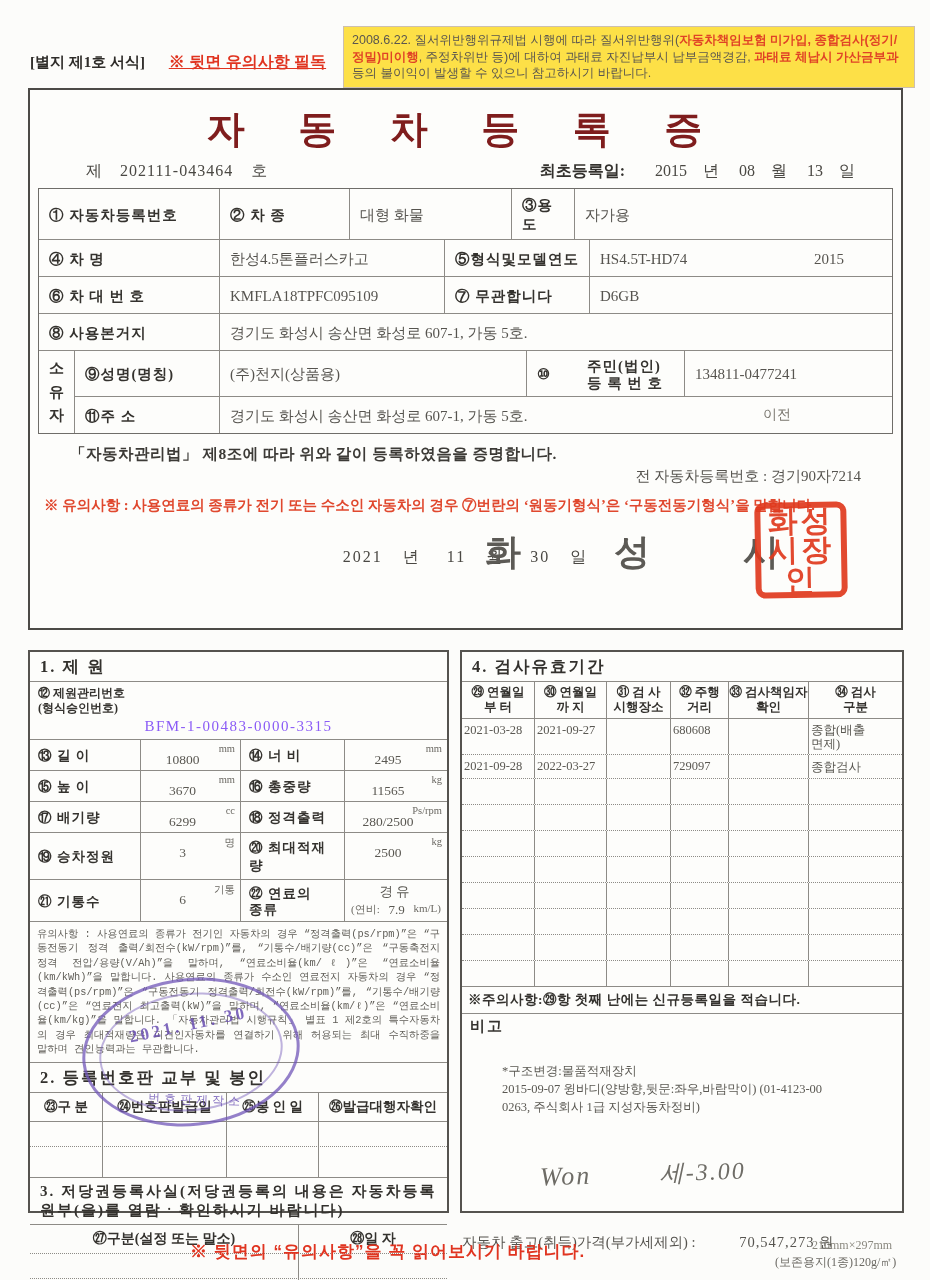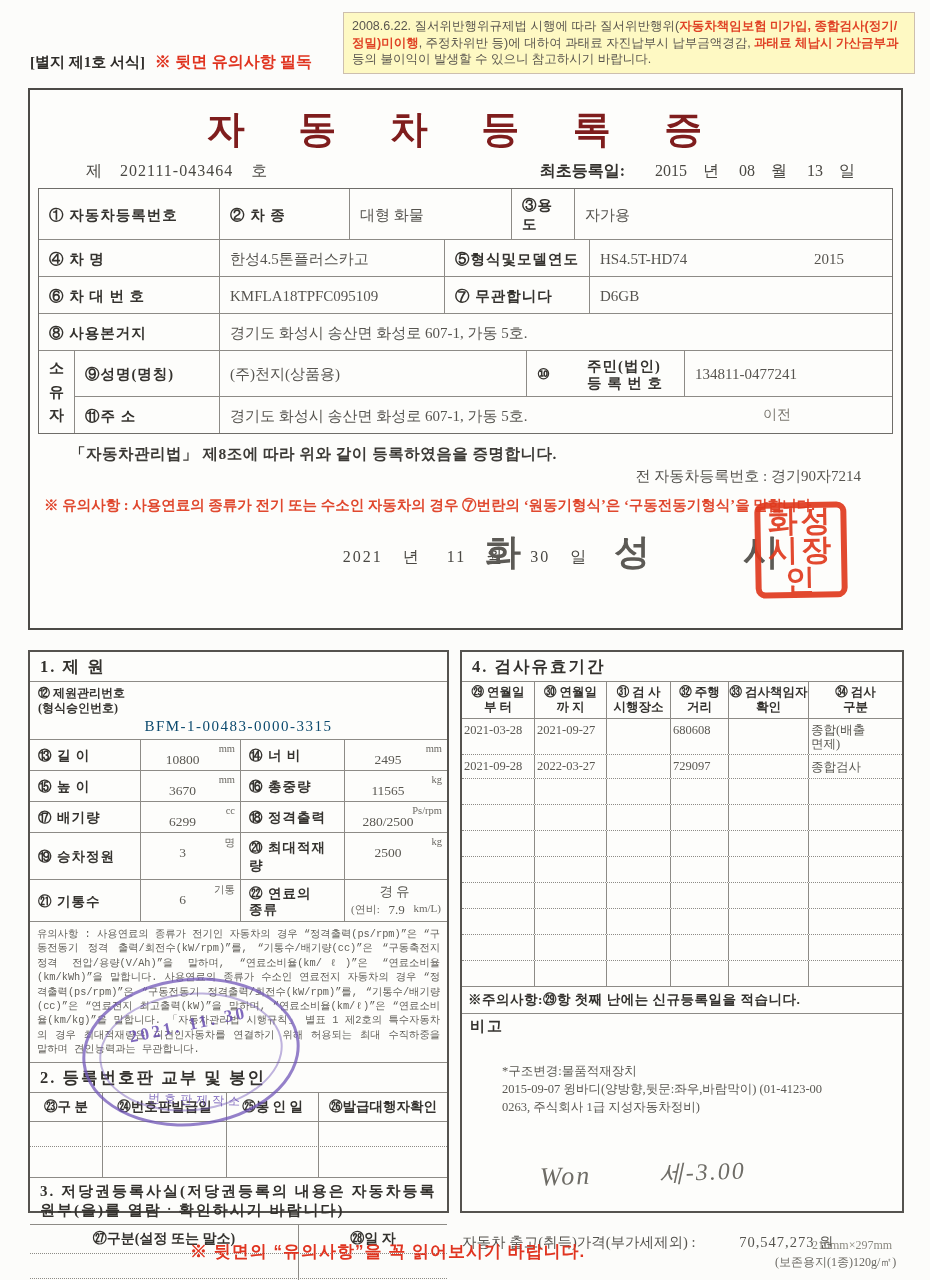--- a/index.html
+++ b/index.html
@@ -5,24 +5,24 @@
   html,body{margin:0;padding:0;}
   body{
     width:930px;height:1280px;position:relative;
     background:#fcfcfa;
     font-family:"Liberation Serif","DejaVu Serif",serif;
     color:#44423e;overflow:hidden;
   }
   .abs{position:absolute;}
   
   .form-label{left:30px;top:52px;font-size:15px;font-weight:bold;color:#2e2c29;white-space:nowrap;}
-  .form-label .red{color:#e03420;font-size:16px;margin-left:6px;font-family:"Liberation Sans",sans-serif;}
+  .form-label .red{color:#e03420;font-size:16px;margin-left:20px;font-family:"Liberation Sans",sans-serif;text-decoration:underline;}
   .notice-box{
-    left:343px;top:12px;width:572px;box-sizing:border-box;
-    border:1px solid #cdbfae;background:#fef9c3;
+    left:343px;top:26px;width:572px;box-sizing:border-box;
+    border:1px solid #cdbfae;background:#fde047;
     padding:5px 8px;font-size:12.5px;line-height:1.32;color:#5a564f;
     font-family:"Liberation Sans",sans-serif;
   }
   .notice-box .red{color:#e04326;font-weight:bold;}
   
   .cert{left:28px;top:88px;width:875px;height:542px;border:2px solid #4c4a46;background:#fdfdfb;box-sizing:border-box;}
   .cert-title{text-align:center;font-size:38px;font-weight:bold;letter-spacing:22px;color:#7f1d1d;margin:14px 0 6px 0;}
   .docnum-row{display:flex;justify-content:space-between;padding:0 38px 4px 56px;font-size:16px;color:#4a4843;}
   .docnum-left span{margin-right:14px;}
   .docnum-left .num{letter-spacing:1px;}
@@ -66,21 +66,21 @@
   .hline{border-top:1px solid #8d8b86;}
   
   .srow{display:flex;border-top:1px solid #8d8b86;}
   .scell{box-sizing:border-box;border-left:1px solid #8d8b86;position:relative;font-size:13.5px;}
   .scell:first-child{border-left:none;}
   .slab{font-weight:bold;color:#34322e;padding:6px 4px 4px 8px;display:flex;align-items:center;letter-spacing:1px;}
   .sval{color:#5a5852;text-align:center;padding:12px 20px 2px 4px;}
   .sunit{position:absolute;top:3px;right:5px;font-size:10.5px;color:#6b6963;}
   .f12row{display:flex;border-top:1px solid #8d8b86;flex-direction:column;}
   .f12lab{width:128px;font-size:12px;font-weight:bold;color:#34322e;padding:4px 2px 2px 8px;line-height:1.25;}
-  .f12val{flex:1;display:flex;align-items:flex-end;justify-content:center;font-size:15px;color:#0c4a6e;letter-spacing:1.5px;padding-bottom:4px;}
+  .f12val{flex:1;display:flex;align-items:flex-end;justify-content:center;font-size:15px;color:#8b5cf6;letter-spacing:1.5px;padding-bottom:4px;}
   .spec-note{border-top:1px solid #8d8b86;padding:5px 7px;font-size:10.3px;line-height:1.4;color:#5f5d57;
     font-family:Liberation Mono, monospace;text-align:justify;}
   
   .thead-cell{font-weight:bold;color:#34322e;text-align:center;padding:5px 1px;font-size:13.5px;}
   .emptyrow .scell{min-height:24px;}
   
   .icell{box-sizing:border-box;border-left:1px solid #8d8b86;font-size:12.5px;position:relative;}
   .icell:first-child{border-left:none;}
   .ihead{font-weight:bold;color:#34322e;text-align:center;padding:3px 0;line-height:1.2;font-size:12.5px;}
   .ival{color:#5a5852;padding:4px 2px 2px 2px;}

